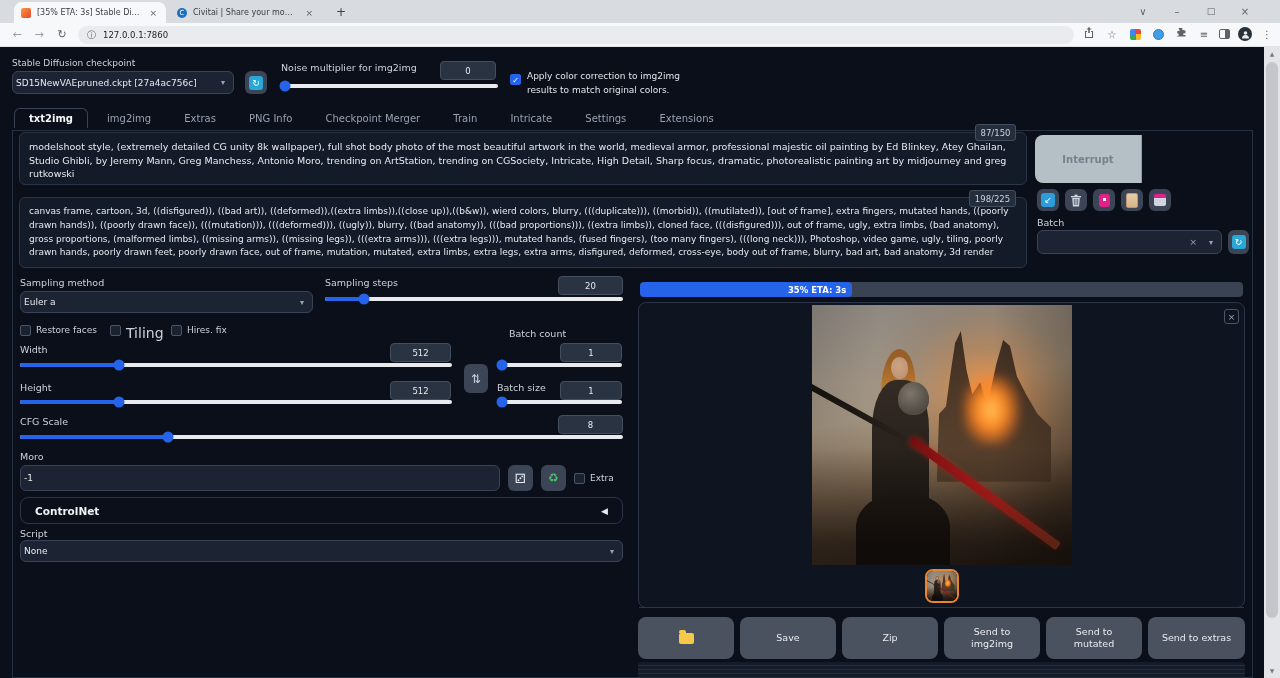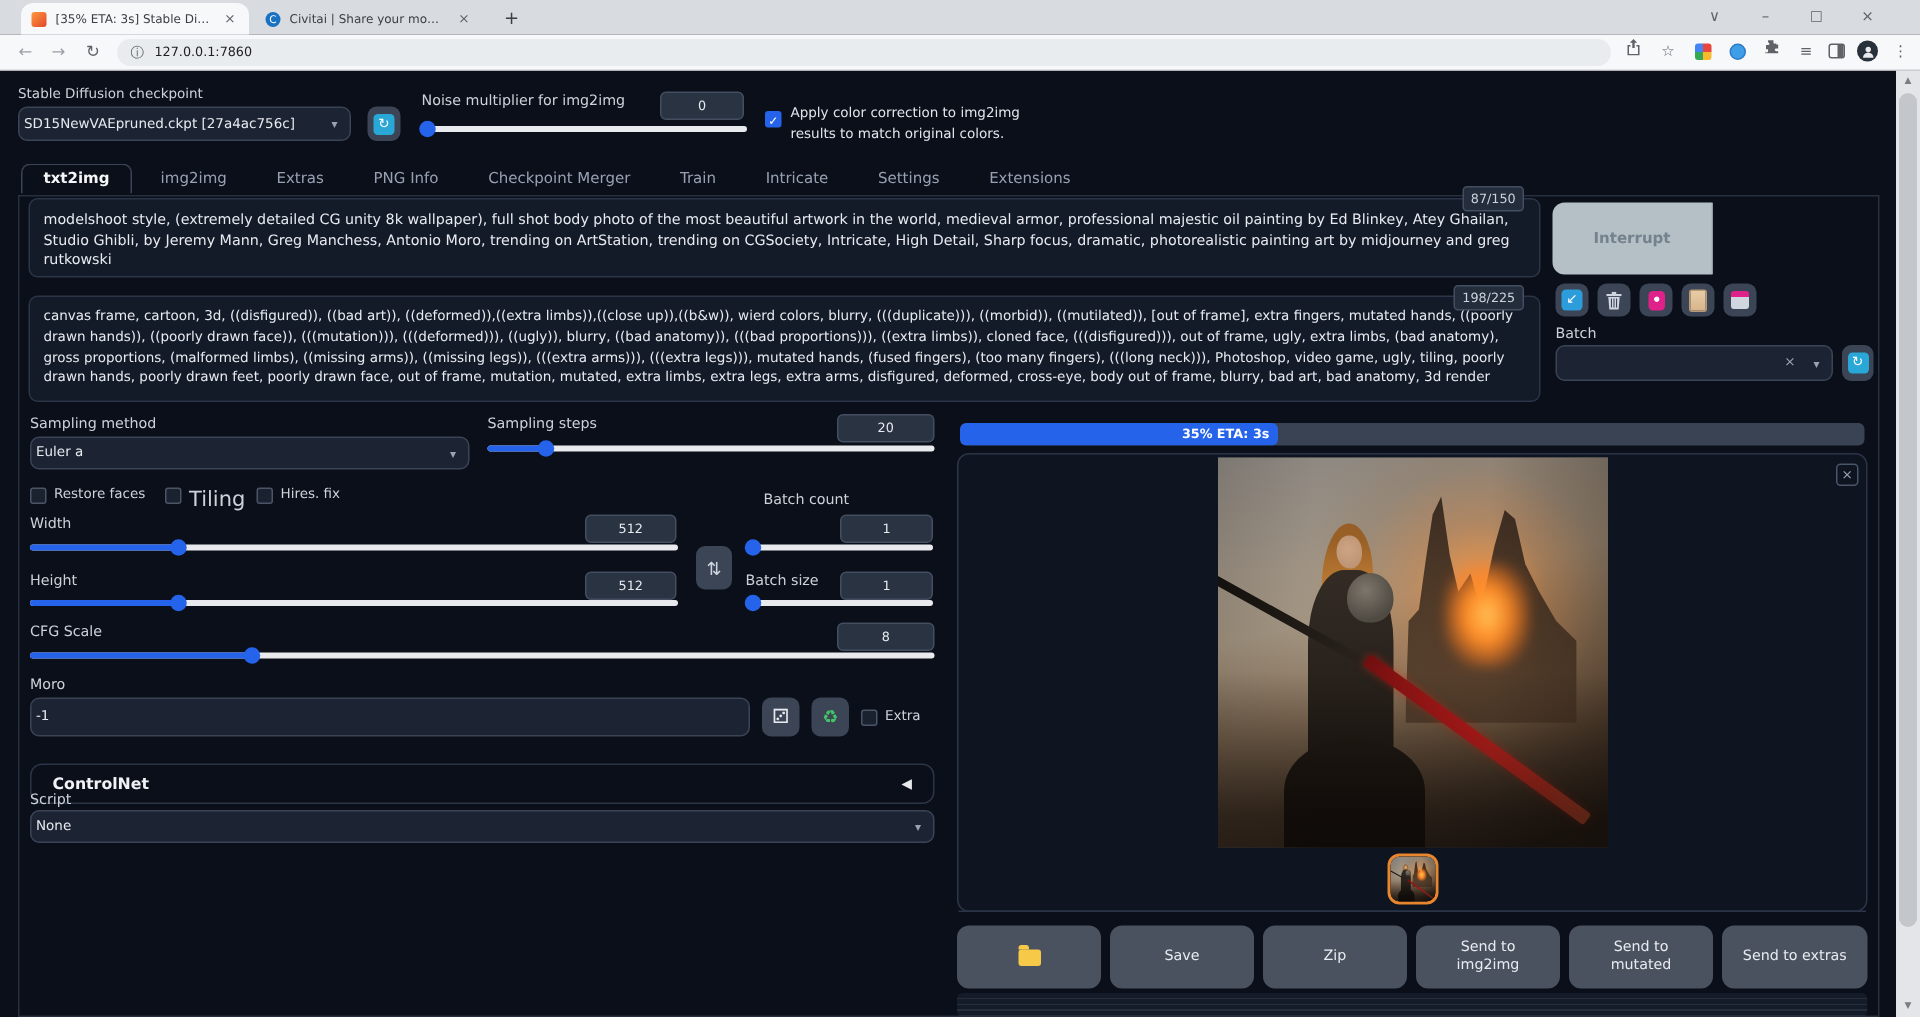--- a/index.html
+++ b/index.html
@@ -286,21 +286,21 @@
   </div>
   <div class="abs icbtn" style="left:508px;top:465px;width:25px;height:26px;color:#e8eaf0;font-size:13px;">
     <span>⚂</span>
   </div>
   <div class="abs icbtn" style="left:541px;top:465px;width:25px;height:26px;color:#46c268;font-size:12px;">
     <span>♻</span>
   </div>
   <div class="abs chk" style="left:574px;top:473px;"></div>
   <div class="abs lbl" style="left:590px;top:473px;font-size:9px;">Extra</div>
 
-  <div class="abs" style="left:20px;top:497px;width:603px;height:27px;border:1px solid #2b3547;border-radius:8px;display:flex;align-items:center;padding:0 14px;box-sizing:border-box;margin-top:12px;">
+  <div class="abs" style="left:20px;top:497px;width:603px;height:27px;border:1px solid #2b3547;border-radius:8px;display:flex;align-items:center;padding:0 14px;box-sizing:border-box;">
     <span style="font-size:10.5px;font-weight:bold;color:#f0f2f5;flex:1;">ControlNet</span>
     <span style="color:#e8eaf0;font-size:9px;">◀</span>
   </div>
 
   <div class="abs lbl" style="left:20px;top:528px;">Script</div>
   <div class="abs select" style="left:20px;top:540px;width:603px;height:22px;">
     <span>None</span>
     <span class="caret">▾</span>
   </div>
 

